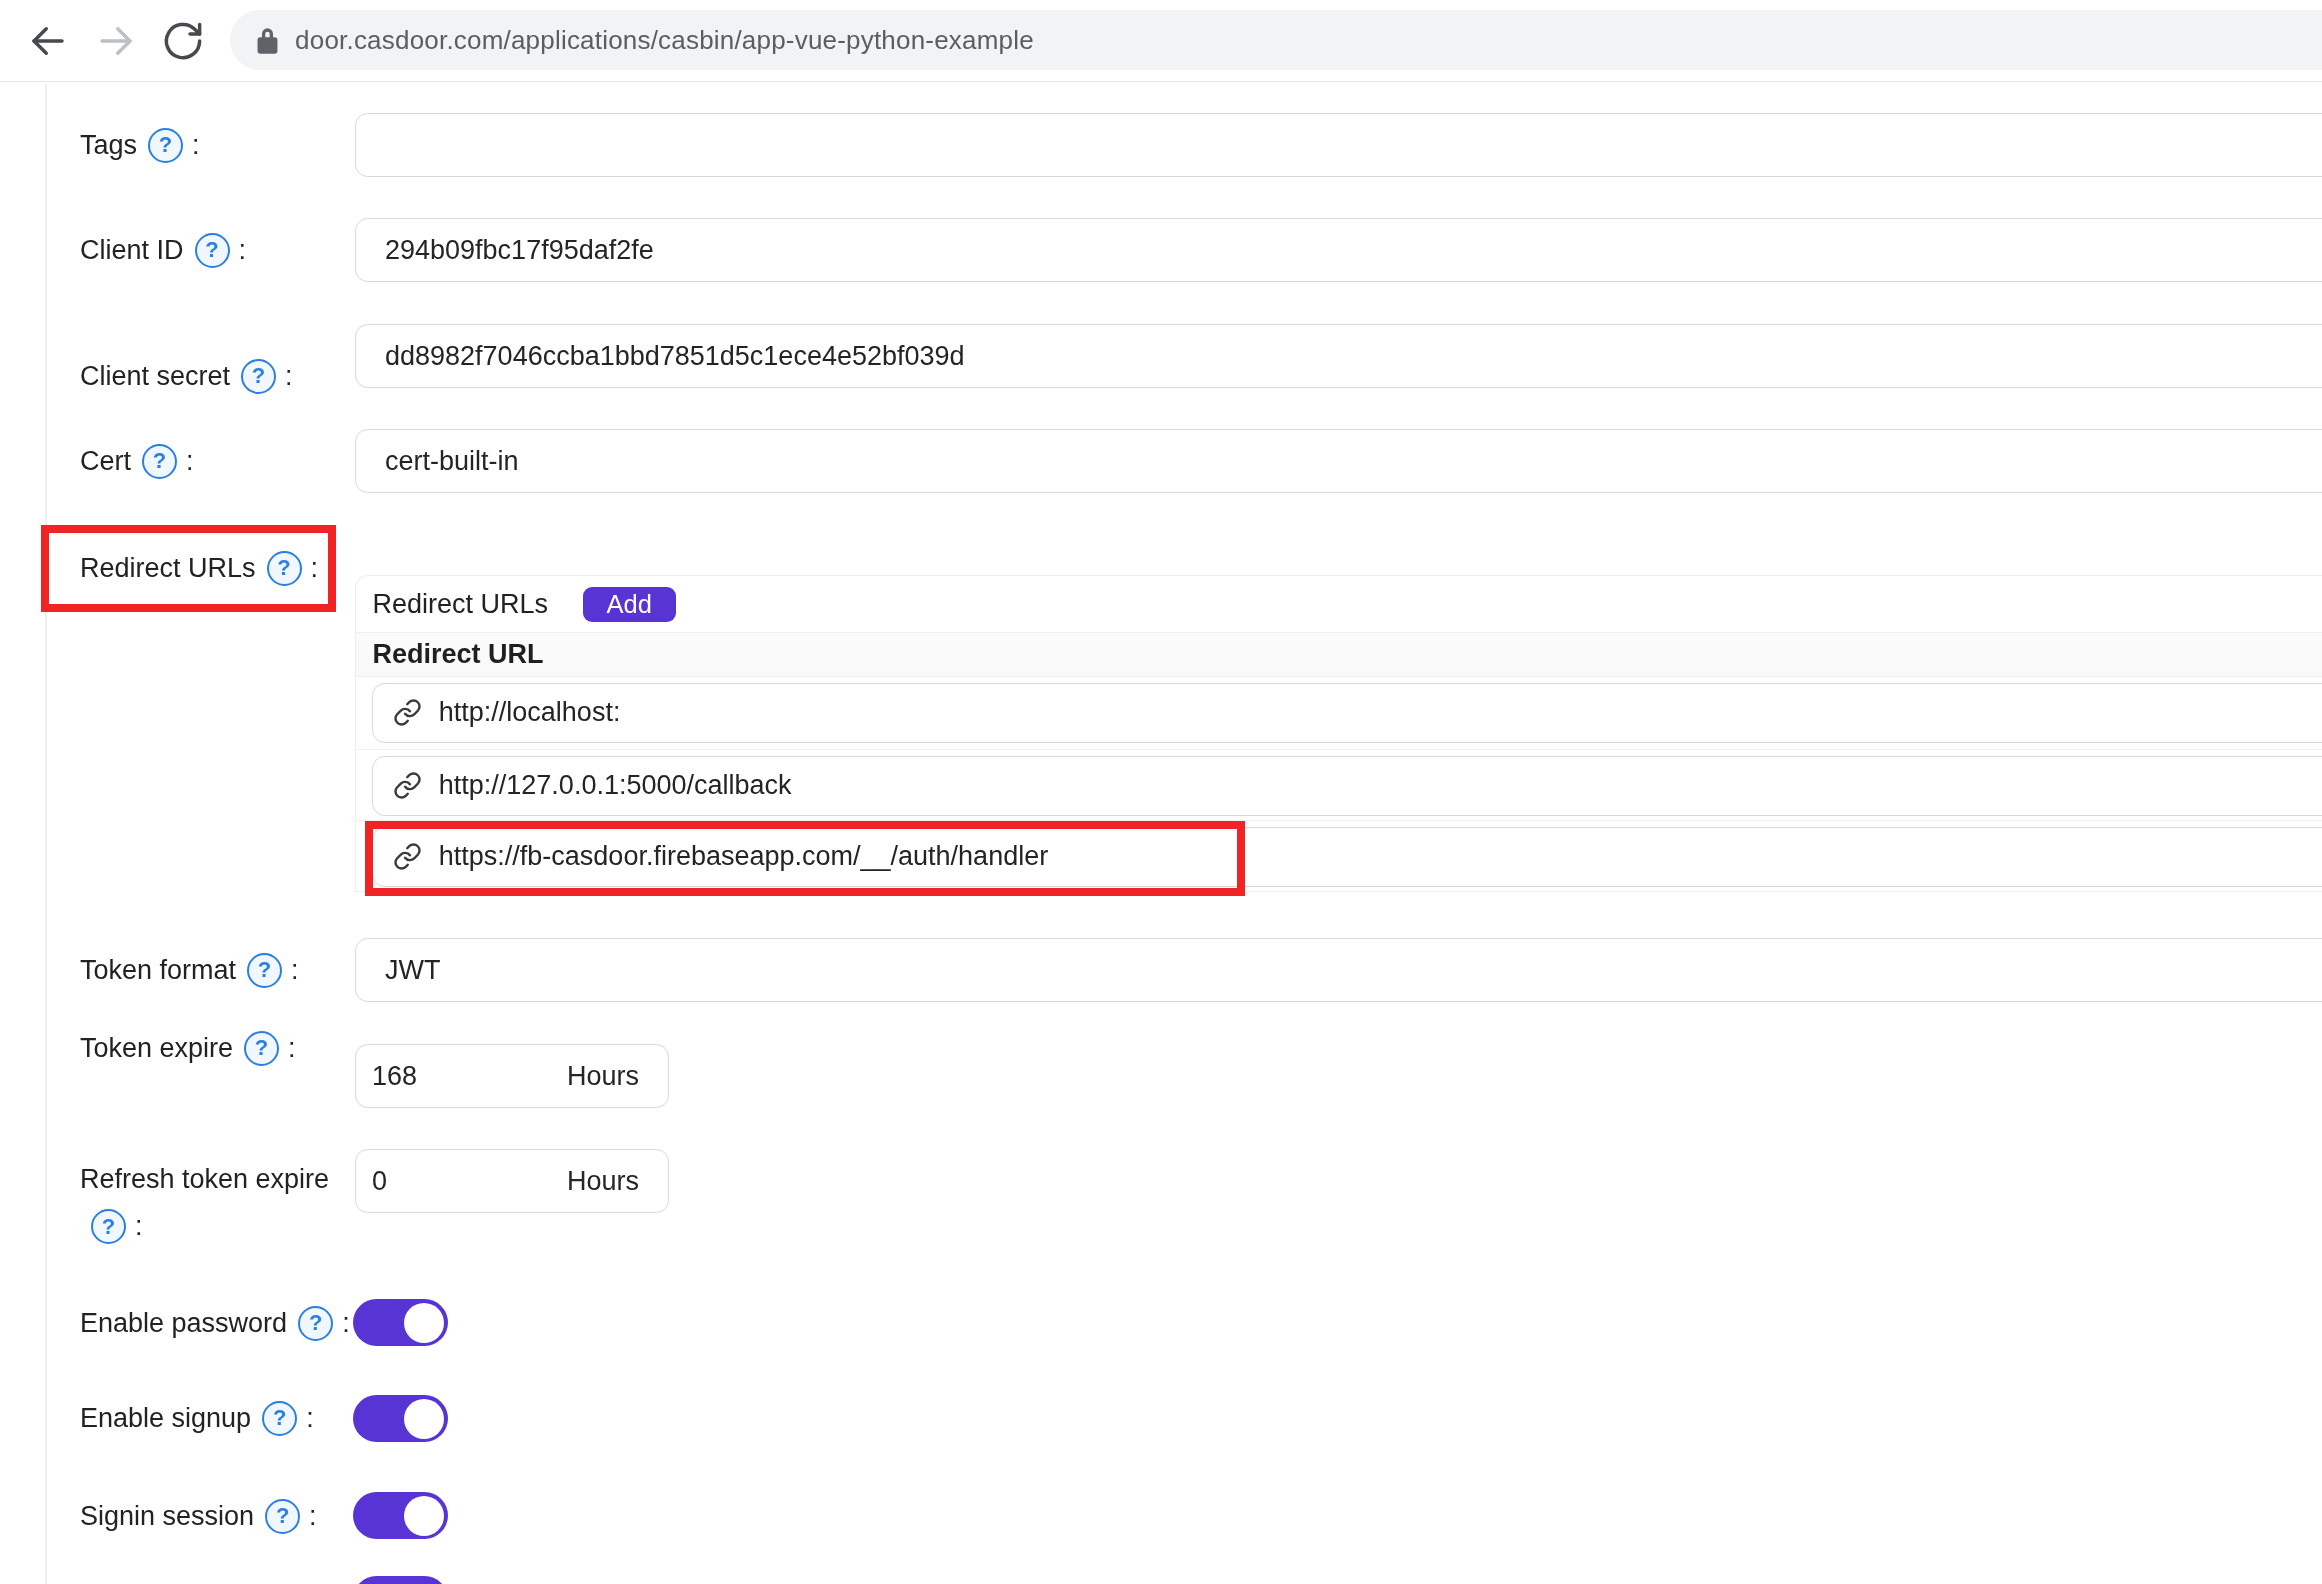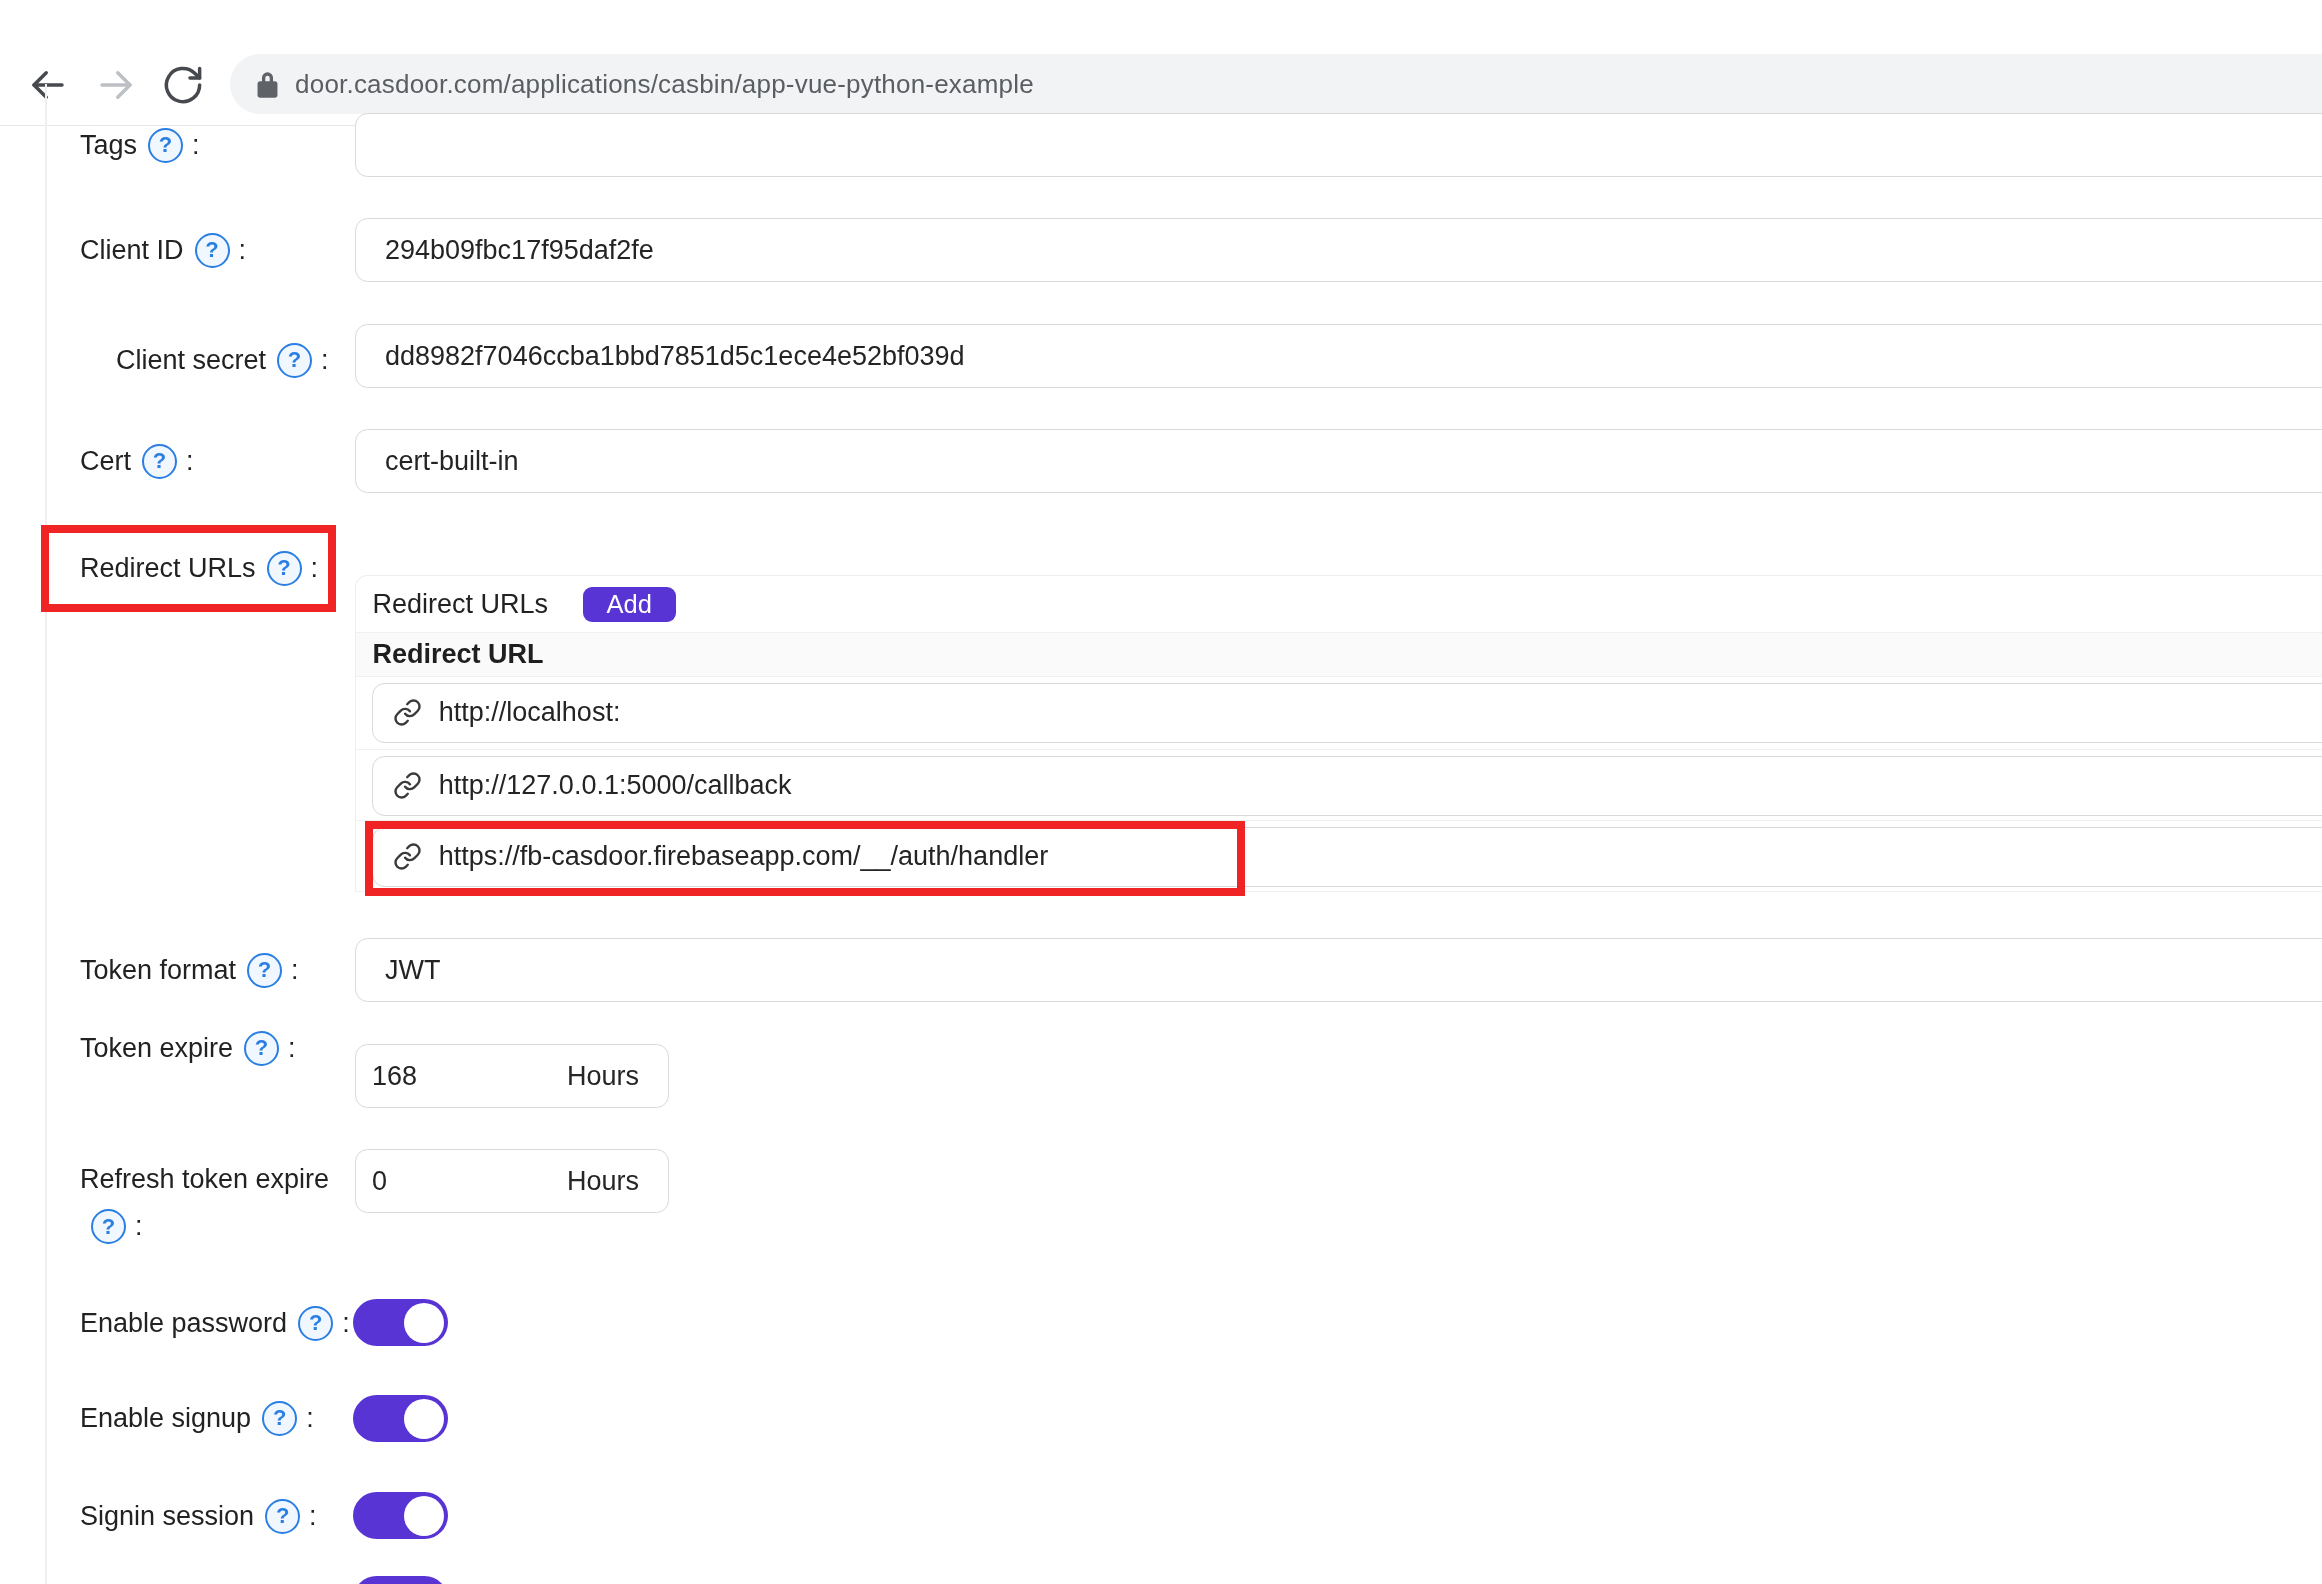--- a/index.html
+++ b/index.html
@@ -5,21 +5,21 @@
   html, body { margin:0; padding:0; overflow:hidden; }
   body {
     width:2323px; height:1585px; position:relative;
     background:#ffffff; color:#232323;
     font-family:"Liberation Sans", sans-serif;
   }
   
   .browser-bar {
     position:absolute; left:0; top:0; width:2323px; height:82px;
     background:#ffffff; border-bottom:1.8px solid #e5e7e9;
-    display:flex; align-items:center; box-sizing:border-box;margin-top:44px;
+    display:flex; align-items:center; box-sizing:border-box;
   }
   .nav-ic { width:42px; height:42px; flex:0 0 auto; }
   .nav-back { margin-left:27px; }
   .nav-fwd  { margin-left:25.5px; }
   .nav-reload { margin-left:25.5px; }
   .url-pill {
     position:absolute; left:230px; top:10px; height:60px; right:-55px;
     background:#f1f3f4; border-radius:30px;
     display:flex; align-items:center; padding-left:23.6px; box-sizing:border-box;
   }
@@ -127,21 +127,21 @@
 
 <div class="field-label" style="top:218px;">
   <span>Client ID</span>
   <span class="help">?</span>
   <span class="colon">:</span>
 </div>
 <div class="tbox" style="top:218px;">
   <span>294b09fbc17f95daf2fe</span>
 </div>
 
-<div class="field-label" style="top:328px;margin-left:36px;">
+<div class="field-label" style="top:344px;">
   <span>Client secret</span>
   <span class="help">?</span>
   <span class="colon">:</span>
 </div>
 <div class="tbox" style="top:324px;">
   <span>dd8982f7046ccba1bbd7851d5c1ece4e52bf039d</span>
 </div>
 
 <div class="field-label" style="top:429px;">
   <span>Cert</span>

